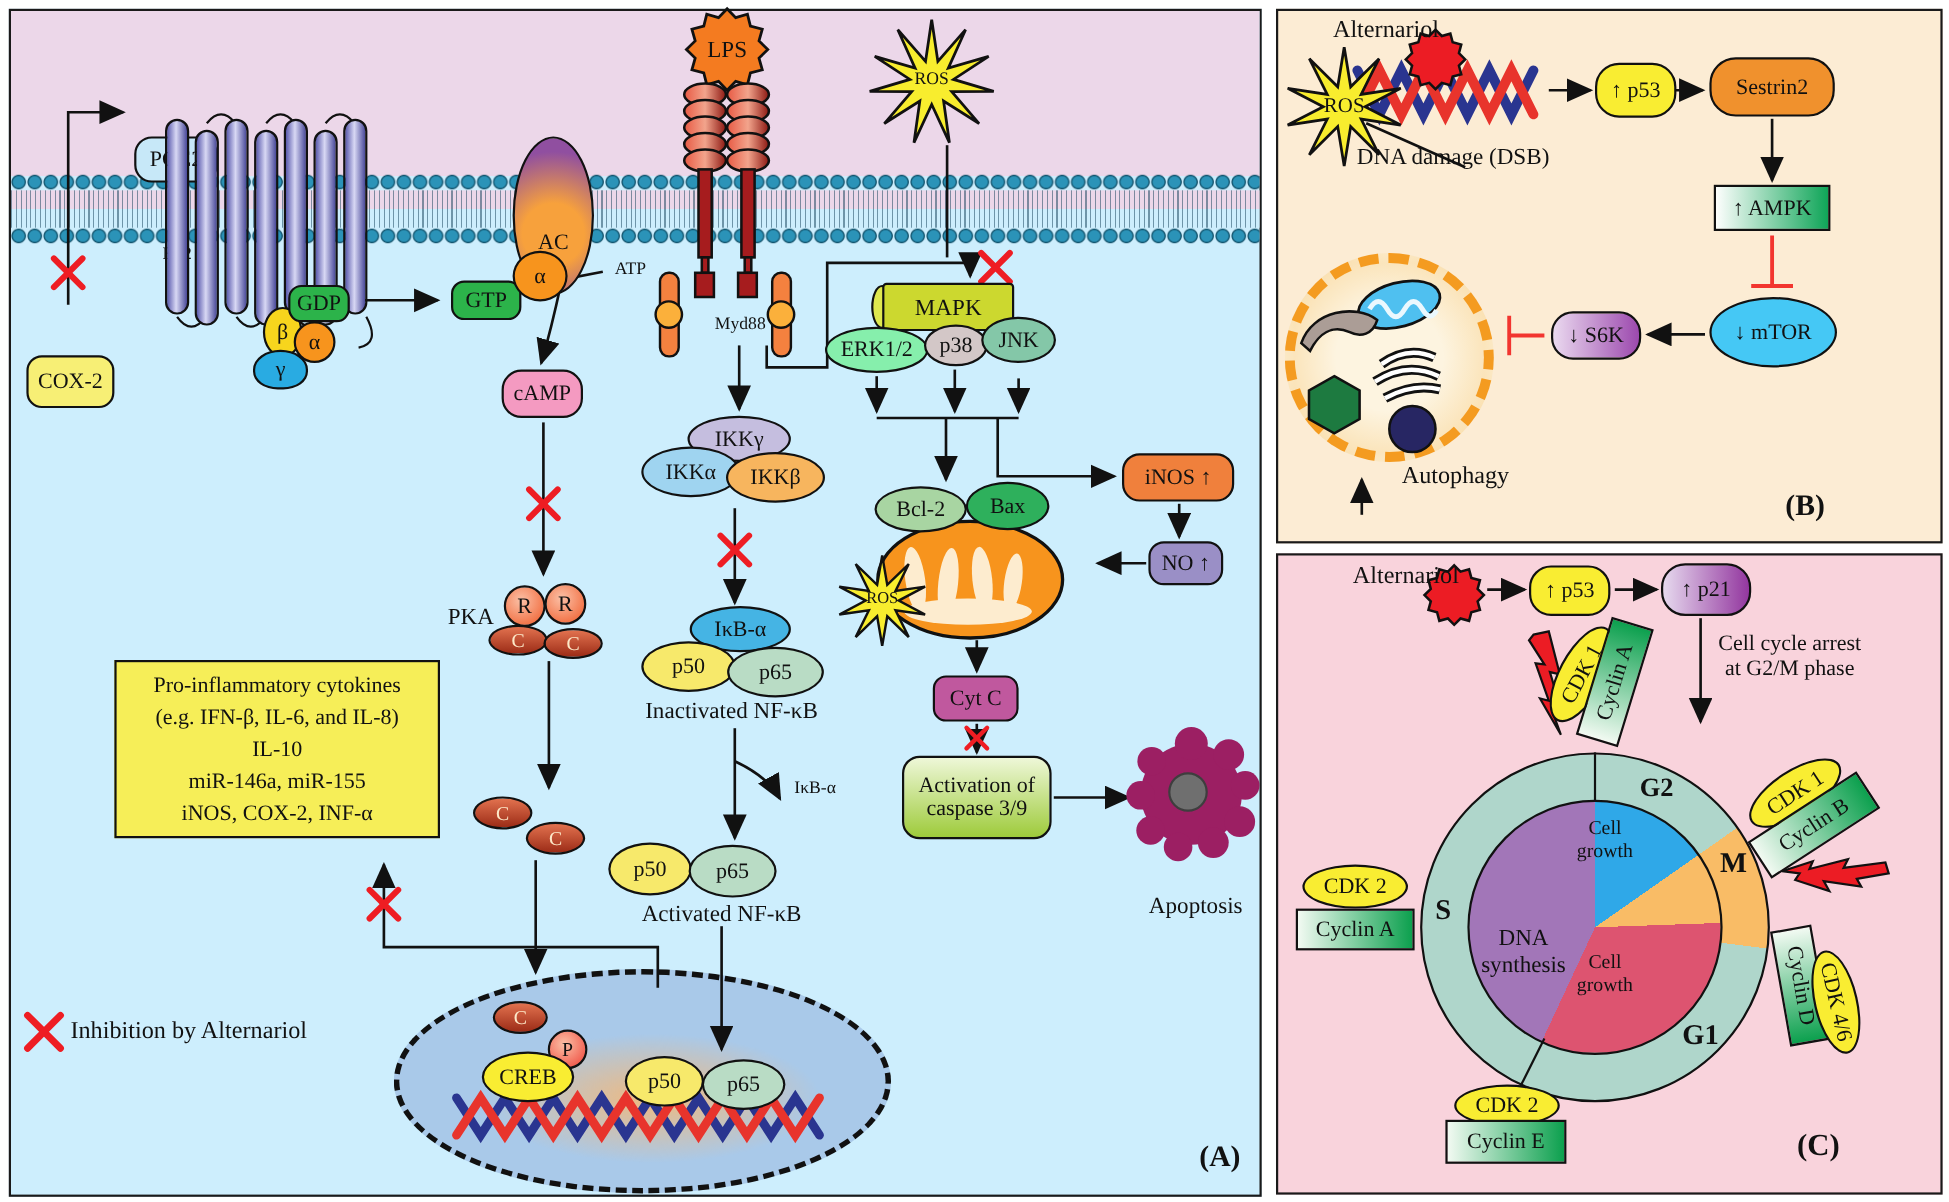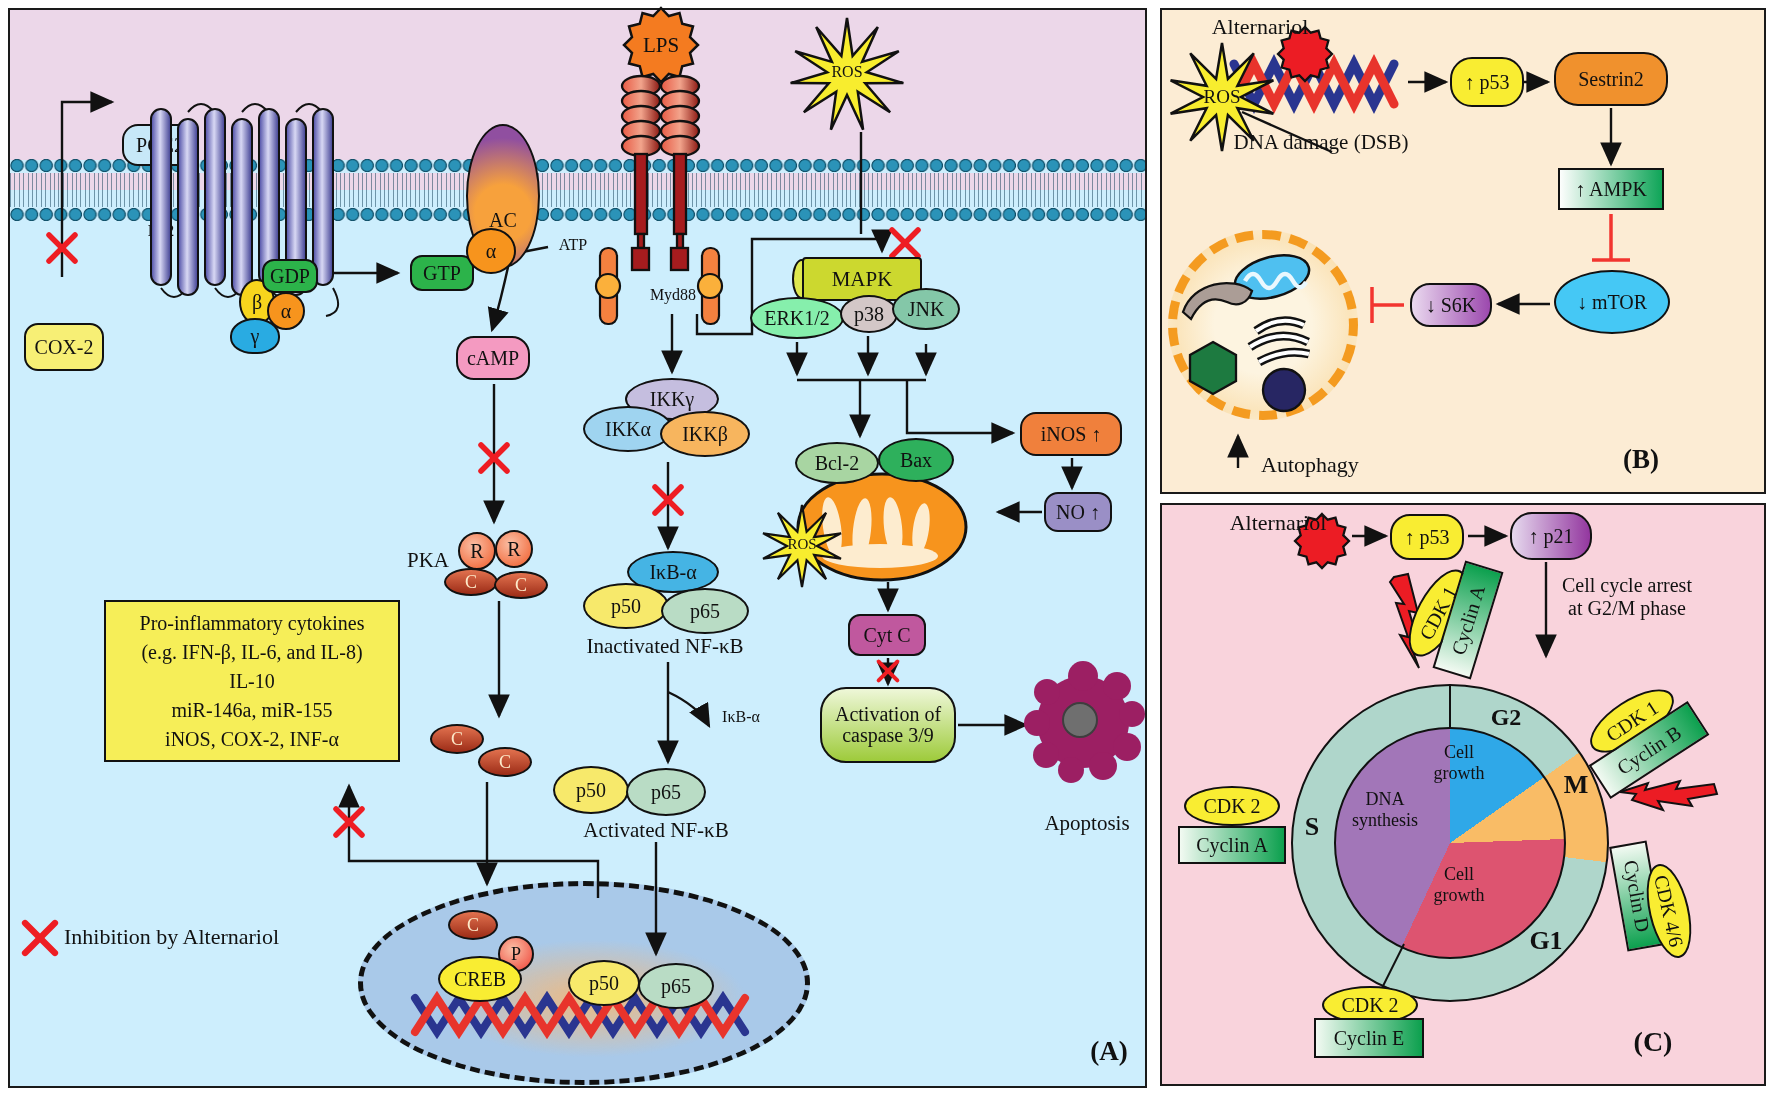--- a/index.html
+++ b/index.html
@@ -274,57 +274,57 @@
   <div class="nd ell" style="left:553px;top:766px;width:76px;height:48px;background:#f7e96b">p50</div>
   <div class="nd ell" style="left:626px;top:768px;width:80px;height:48px;background:#b9dcc5">p65</div>
   <div class="txt" style="left:556px;top:818px;width:200px;font-size:21px">Activated NF-κB</div>
 
   <div class="nd" style="left:1020px;top:412px;width:102px;height:44px;background:#f0803c;border-radius:16px">iNOS ↑</div>
   <div class="nd" style="left:1044px;top:492px;width:68px;height:40px;background:#9a8fc6;border-radius:14px">NO ↑</div>
   <div class="nd ell" style="left:795px;top:442px;width:84px;height:42px;background:#a8d5a2">Bcl-2</div>
   <div class="nd ell" style="left:878px;top:438px;width:76px;height:44px;background:#2eb05c">Bax</div>
   <div class="txt" style="left:779px;top:536px;width:46px;font-size:15px">ROS</div>
   <div class="nd" style="left:848px;top:614px;width:78px;height:42px;background:#c0589e;border-radius:12px">Cyt C</div>
-  <div class="nd" style="left:820px;top:687px;width:136px;height:76px;background:linear-gradient(180deg,#eef7d8,#9ecb3b);border-radius:26px;padding:4px">Activation of caspase 3/9</div>
+  <div class="nd" style="left:820px;top:687px;width:136px;height:76px;background:linear-gradient(180deg,#eef7d8,#9ecb3b);border-radius:16px;padding:4px">Activation of caspase 3/9</div>
   <div class="txt" style="left:1032px;top:811px;width:110px;font-size:21px">Apoptosis</div>
 
   <div class="nd ell" style="left:448px;top:910px;width:50px;height:30px;background:linear-gradient(180deg,#e2724f,#9c2c17);color:#fde9c9;font-size:18px">C</div>
   <div class="nd ell" style="left:498px;top:936px;width:36px;height:36px;background:radial-gradient(circle at 40% 35%, #fbc0a6, #ee4136);font-size:18px">P</div>
   <div class="nd ell" style="left:438px;top:956px;width:84px;height:46px;background:#f9ed32">CREB</div>
   <div class="nd ell" style="left:568px;top:960px;width:72px;height:46px;background:#f7e96b">p50</div>
   <div class="nd ell" style="left:638px;top:963px;width:76px;height:46px;background:#b9dcc5">p65</div>
 
   <div class="txt" style="left:64px;top:924px;width:270px;text-align:left;font-size:22px">Inhibition by Alternariol</div>
   <div class="txt bold" style="left:1078px;top:1036px;width:62px;font-size:27px">(A)</div>
 
   <div class="txt" style="left:1198px;top:14px;width:124px;font-size:22px">Alternariol</div>
   <div class="txt" style="left:1194px;top:86px;width:56px;font-size:19px">ROS</div>
   <div class="txt" style="left:1226px;top:130px;width:190px;font-size:21px">DNA damage (DSB)</div>
   <div class="nd" style="left:1450px;top:57px;width:74px;height:50px;background:#f9ed32;border-radius:22px">↑ p53</div>
   <div class="nd" style="left:1554px;top:52px;width:114px;height:54px;background:#f0912d;border-radius:24px">Sestrin2</div>
   <div class="nd" style="left:1558px;top:168px;width:106px;height:42px;background:linear-gradient(90deg,#fdfefd,#0fa558)">↑ AMPK</div>
   <div class="nd ell" style="left:1554px;top:270px;width:116px;height:64px;background:#45c8f5">↓ mTOR</div>
   <div class="nd" style="left:1410px;top:283px;width:82px;height:44px;background:linear-gradient(90deg,#ead9ef,#9c49ae);border-radius:20px">↓ S6K</div>
-  <div class="txt" style="left:1248px;top:452px;width:124px;font-size:22px;text-align:center">Autophagy</div>
+  <div class="txt" style="left:1248px;top:419px;width:124px;font-size:22px;text-align:right">Autophagy</div>
   <div class="txt bold" style="left:1610px;top:444px;width:62px;font-size:27px">(B)</div>
 
   <div class="txt" style="left:1216px;top:510px;width:124px;font-size:22px">Alternariol</div>
   <div class="nd" style="left:1390px;top:514px;width:74px;height:46px;background:#f9ed32;border-radius:20px">↑ p53</div>
   <div class="nd" style="left:1510px;top:512px;width:82px;height:48px;background:linear-gradient(90deg,#e6d9ee,#93379f);border-radius:22px">↑ p21</div>
   <div class="txt" style="left:1552px;top:574px;width:150px;font-size:20px">
     <div>Cell cycle arrest</div>
     <div>at G2/M phase</div>
   </div>
 
   <div class="txt bold" style="left:1484px;top:704px;width:44px;font-size:24px">G2</div>
   <div class="txt bold" style="left:1558px;top:770px;width:36px;font-size:26px">M</div>
   <div class="txt bold" style="left:1522px;top:926px;width:48px;font-size:26px">G1</div>
   <div class="txt bold" style="left:1298px;top:812px;width:28px;font-size:26px">S</div>
   <div class="txt" style="left:1428px;top:742px;width:62px;font-size:18px">Cell growth</div>
-  <div class="txt" style="left:1336px;top:789px;width:98px;font-size:18px">DNA synthesis</div>
+  <div class="txt" style="left:1336px;top:840px;width:98px;font-size:21px">DNA synthesis</div>
   <div class="txt" style="left:1428px;top:864px;width:62px;font-size:18px">Cell growth</div>
 
   <div class="nd ell" style="left:1184px;top:786px;width:96px;height:40px;background:#f9ed32">CDK 2</div>
   <div class="nd" style="left:1178px;top:826px;width:108px;height:38px;background:linear-gradient(90deg,#f2faf2,#0ca04e)">Cyclin A</div>
 
   <div class="nd ell" style="left:1390px;top:592px;width:96px;height:42px;background:#f9ed32;transform:rotate(-62deg)">CDK 1</div>
   <div class="nd" style="left:1412px;top:600px;width:112px;height:40px;background:linear-gradient(90deg,#f2faf2,#0ca04e);transform:rotate(-73deg)">Cyclin A</div>
 
   <div class="nd ell" style="left:1584px;top:700px;width:96px;height:42px;background:#f9ed32;transform:rotate(-33deg)">CDK 1</div>
   <div class="nd" style="left:1590px;top:730px;width:118px;height:40px;background:linear-gradient(90deg,#f2faf2,#0ca04e);transform:rotate(-33deg)">Cyclin B</div>

